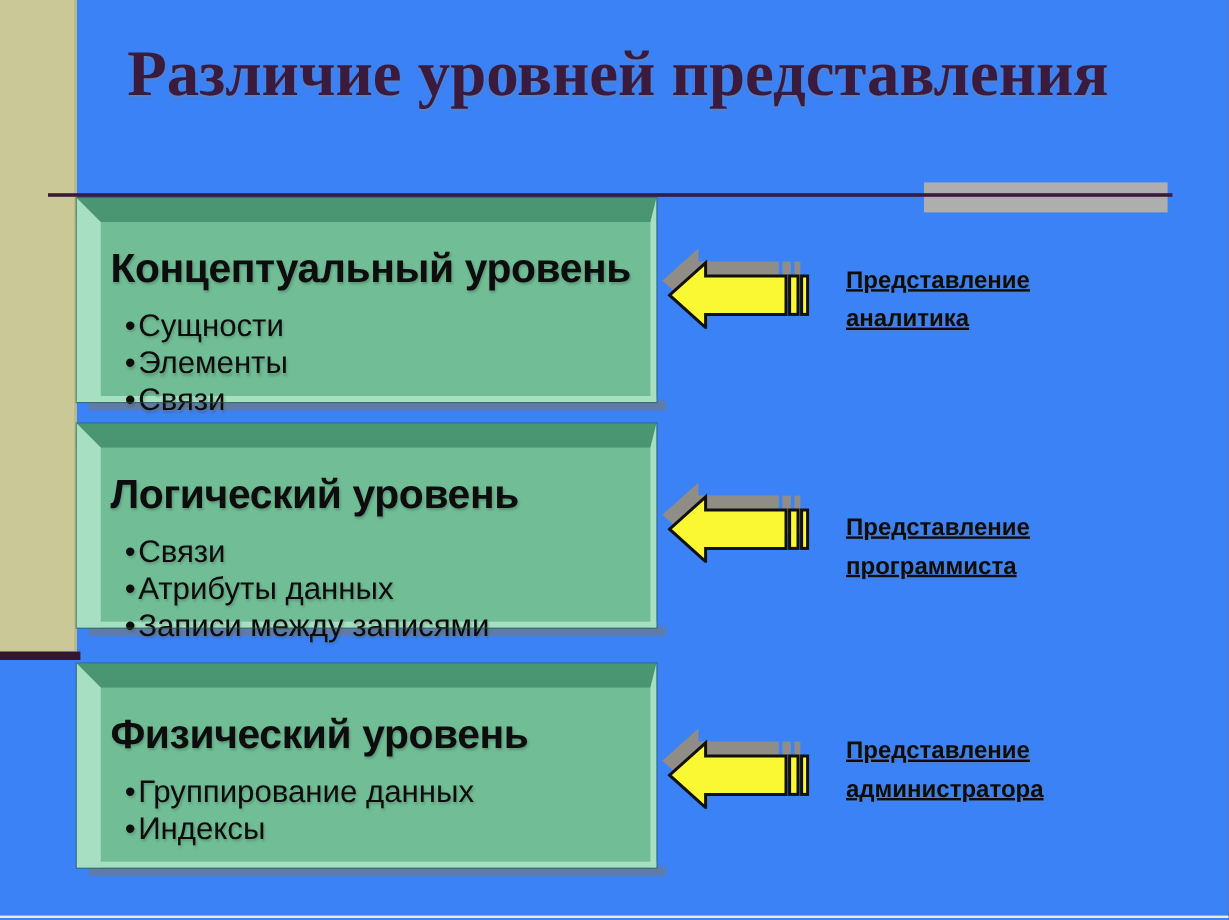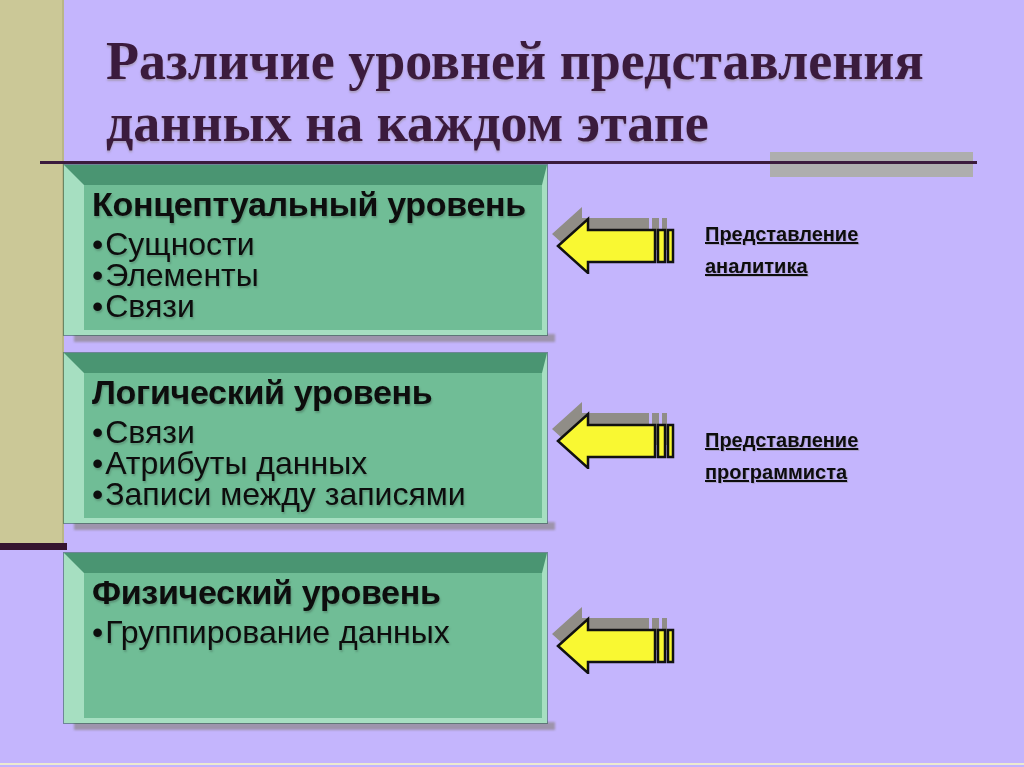--- a/index.html
+++ b/index.html
@@ -1,19 +1,19 @@
 <!DOCTYPE html>
 <html><head>
 <meta charset="utf-8">
 <style>
   html,body{margin:0;padding:0;background:#777;}
   .slide{
     position:relative;
     width:1024px;height:767px;
-    background:#c4b5fd;
+    background:#3b82f6;
     overflow:hidden;
     font-family:"Liberation Sans", sans-serif;
   }
   
   .accent-bar{
     position:absolute;left:0;top:0;width:62px;height:543px;
     background:#CBC897;border-right:2px solid #b9b687;
   }
   .accent-bar-end{
     position:absolute;left:0;top:543px;width:67px;height:7px;
@@ -48,30 +48,30 @@
     border-bottom:5px solid #A6DFC1;
     outline:1px solid rgba(40,92,70,0.55);
     z-index:2;
   }
   .box-shadow-strip{
     position:absolute;left:74px;width:481px;height:8px;
     background:rgba(125,120,105,0.55);
     filter:blur(1px);
     z-index:1;
   }
-  .box-inner{padding:0 8px 0 8px;}
+  .box-inner{padding:20px 8px 0 8px;}
   .box-heading{
     font-size:34px;font-weight:bold;color:#0d0d0d;
     letter-spacing:-0.3px;white-space:nowrap;
     margin:0 0 5px 0;
     text-shadow:1px 2px 2px rgba(60,90,75,0.4);
   }
   .box-list{
-    margin:0;padding:0;list-style:none;
-    font-size:32px;line-height:31px;color:#0d0d0d;
+    margin:12px;padding:0;list-style:none;
+    font-size:26px;line-height:31px;color:#0d0d0d;
     text-shadow:1px 2px 2px rgba(60,90,75,0.35);
   }
   .box-list li::before{content:"\2022";margin-right:2px;}
   
   .arrow-svg{position:absolute;left:550px;width:126px;height:68px;}
   .arrow-label{
     position:absolute;left:705px;width:250px;
     font-size:20px;line-height:32px;font-weight:bold;color:#0d0d0d;
     text-shadow:1px 1px 1px rgba(120,120,100,0.3);
     text-decoration:underline;
@@ -101,21 +101,20 @@
         </g>
       </symbol>
     </defs>
   </svg>
 
   <div class="accent-bar"></div>
   <div class="accent-bar-end"></div>
 
   <div class="title">
     <div>Различие уровней представления</div>
-    <div>данных на каждом этапе</div>
   </div>
   <div class="title-rule-gray"></div>
   <div class="title-rule"></div>
 
   <div class="box-shadow-strip" style="top:334px"></div>
   <div class="box3d" style="top:165px">
     <div class="box-inner">
       <div class="box-heading">Концептуальный уровень</div>
       <ul class="box-list">
         <li>Сущности</li>
@@ -136,31 +135,33 @@
       </ul>
     </div>
   </div>
 
   <div class="box-shadow-strip" style="top:722px"></div>
   <div class="box3d" style="top:553px">
     <div class="box-inner">
       <div class="box-heading">Физический уровень</div>
       <ul class="box-list">
         <li>Группирование данных</li>
+        <li>Индексы</li>
       </ul>
     </div>
   </div>
 
   <svg class="arrow-svg" style="top:206px">
       <use href="#striped-arrow"></use>
     </svg>
   <svg class="arrow-svg" style="top:401px">
       <use href="#striped-arrow"></use>
     </svg>
   <svg class="arrow-svg" style="top:606px">
       <use href="#striped-arrow"></use>
     </svg>
 
   <div class="arrow-label" style="top:218px">Представление аналитика</div>
   <div class="arrow-label" style="top:424px">Представление программиста</div>
+  <div class="arrow-label" style="top:610px">Представление администратора</div>
 
   <div class="bottom-line"></div>
 </div>
 
 </body></html>

